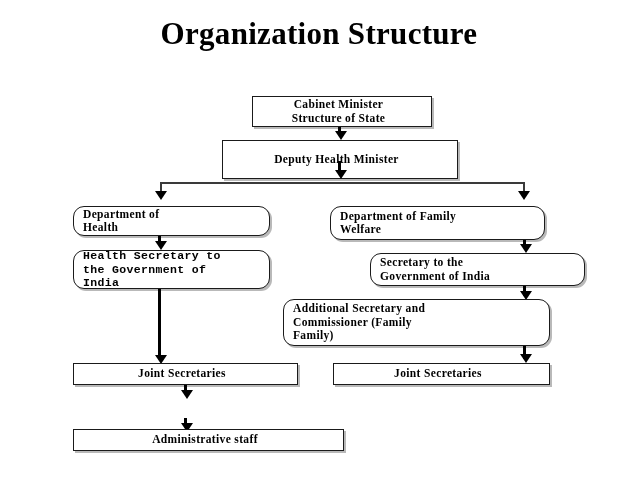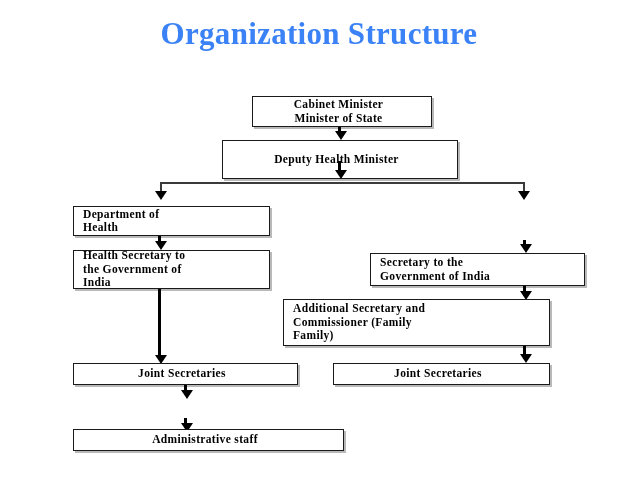--- a/index.html
+++ b/index.html
@@ -20,21 +20,21 @@
   #chart-title {
     position: absolute;
     left: 0;
     top: 16px;
     width: 638px;
     text-align: center;
     font-family: "Liberation Serif", "DejaVu Serif", serif;
     font-weight: bold;
     font-size: 31px;
     letter-spacing: 0.3px;
-    color: #3b82f6;
+    color: #000000;
     white-space: nowrap;
   }
 
   
   .node {
     position: absolute;
     box-sizing: border-box;
     background: #ffffff;
     border: 1.6px solid #1a1a1a;
     box-shadow: 2px 2px 0 0 #b9b9b9;
@@ -50,20 +50,21 @@
     justify-content: center;
   }
   .node.center {
     align-items: center;
     text-align: center;
     padding-left: 0;
   }
   .node.left {
     align-items: flex-start;
     text-align: center;
+    border-radius: 11px;
   }
   .node .line { display: block; white-space: nowrap; }
 
   
   .vline {
     position: absolute;
     width: 3px;
     background: #000000;
   }
   .hline {
@@ -88,21 +89,21 @@
 </style>
 </head>
 <body>
 
 <div id="page">
 
   <div id="chart-title">Organization Structure</div>
 
   <div class="node center" style="left:252px; top:96px; width:180px; height:31px;">
     <span class="line">Cabinet Minister</span>
-    <span class="line">Minister of State</span>
+    <span class="line">Structure of State</span>
   </div>
 
   <div class="vline" style="left:338px; top:127px; height:6px;"></div>
   <div class="arrow-down" style="left:335px; top:131px;"></div>
 
   <div class="node center" style="left:222px; top:140px; width:236px; height:39px;">
     <span class="line">Deputy Health Minister</span>
   </div>
 
   <div class="vline" style="left:338px; top:161px; height:12px;"></div>
@@ -117,21 +118,21 @@
   <div class="arrow-down" style="left:518px; top:191px;"></div>
 
   <div class="node left" style="left:73px; top:206px; width:197px; height:30px;">
     <span class="line">Department of</span>
     <span class="line">Health</span>
   </div>
 
   <div class="vline" style="left:158px; top:236px; height:8px;"></div>
   <div class="arrow-down" style="left:155px; top:241px;"></div>
 
-  <div class="node left" style="left:73px; top:250px; width:197px; height:39px;">
+  <div class="node left" style="left:73px; top:250px; width:197px; height:39px;font-family:Liberation Mono, monospace;">
     <span class="line">Health Secretary to</span>
     <span class="line">the Government of</span>
     <span class="line">India</span>
   </div>
 
   <div class="vline" style="left:158px; top:289px; height:70px;"></div>
   <div class="arrow-down" style="left:155px; top:355px;"></div>
 
   <div class="node center" style="left:73px; top:363px; width:225px; height:22px;">
     <span class="line">Joint Secretaries</span>
@@ -141,20 +142,24 @@
   <div class="arrow-down" style="left:181px; top:390px;"></div>
 
 
   <div class="vline" style="left:184px; top:418px; height:8px;"></div>
   <div class="arrow-down" style="left:181px; top:423px;"></div>
 
   <div class="node center" style="left:73px; top:429px; width:271px; height:22px;">
     <span class="line">Administrative staff</span>
   </div>
 
+  <div class="node left" style="left:330px; top:206px; width:215px; height:34px;">
+    <span class="line">Department of Family</span>
+    <span class="line">Welfare</span>
+  </div>
 
   <div class="vline" style="left:523px; top:240px; height:8px;"></div>
   <div class="arrow-down" style="left:520px; top:244px;"></div>
 
   <div class="node left" style="left:330px; top:253px; width:215px; height:33px;margin-left:40px;">
     <span class="line">Secretary to the</span>
     <span class="line">Government of India</span>
   </div>
 
   <div class="vline" style="left:523px; top:286px; height:10px;"></div>

